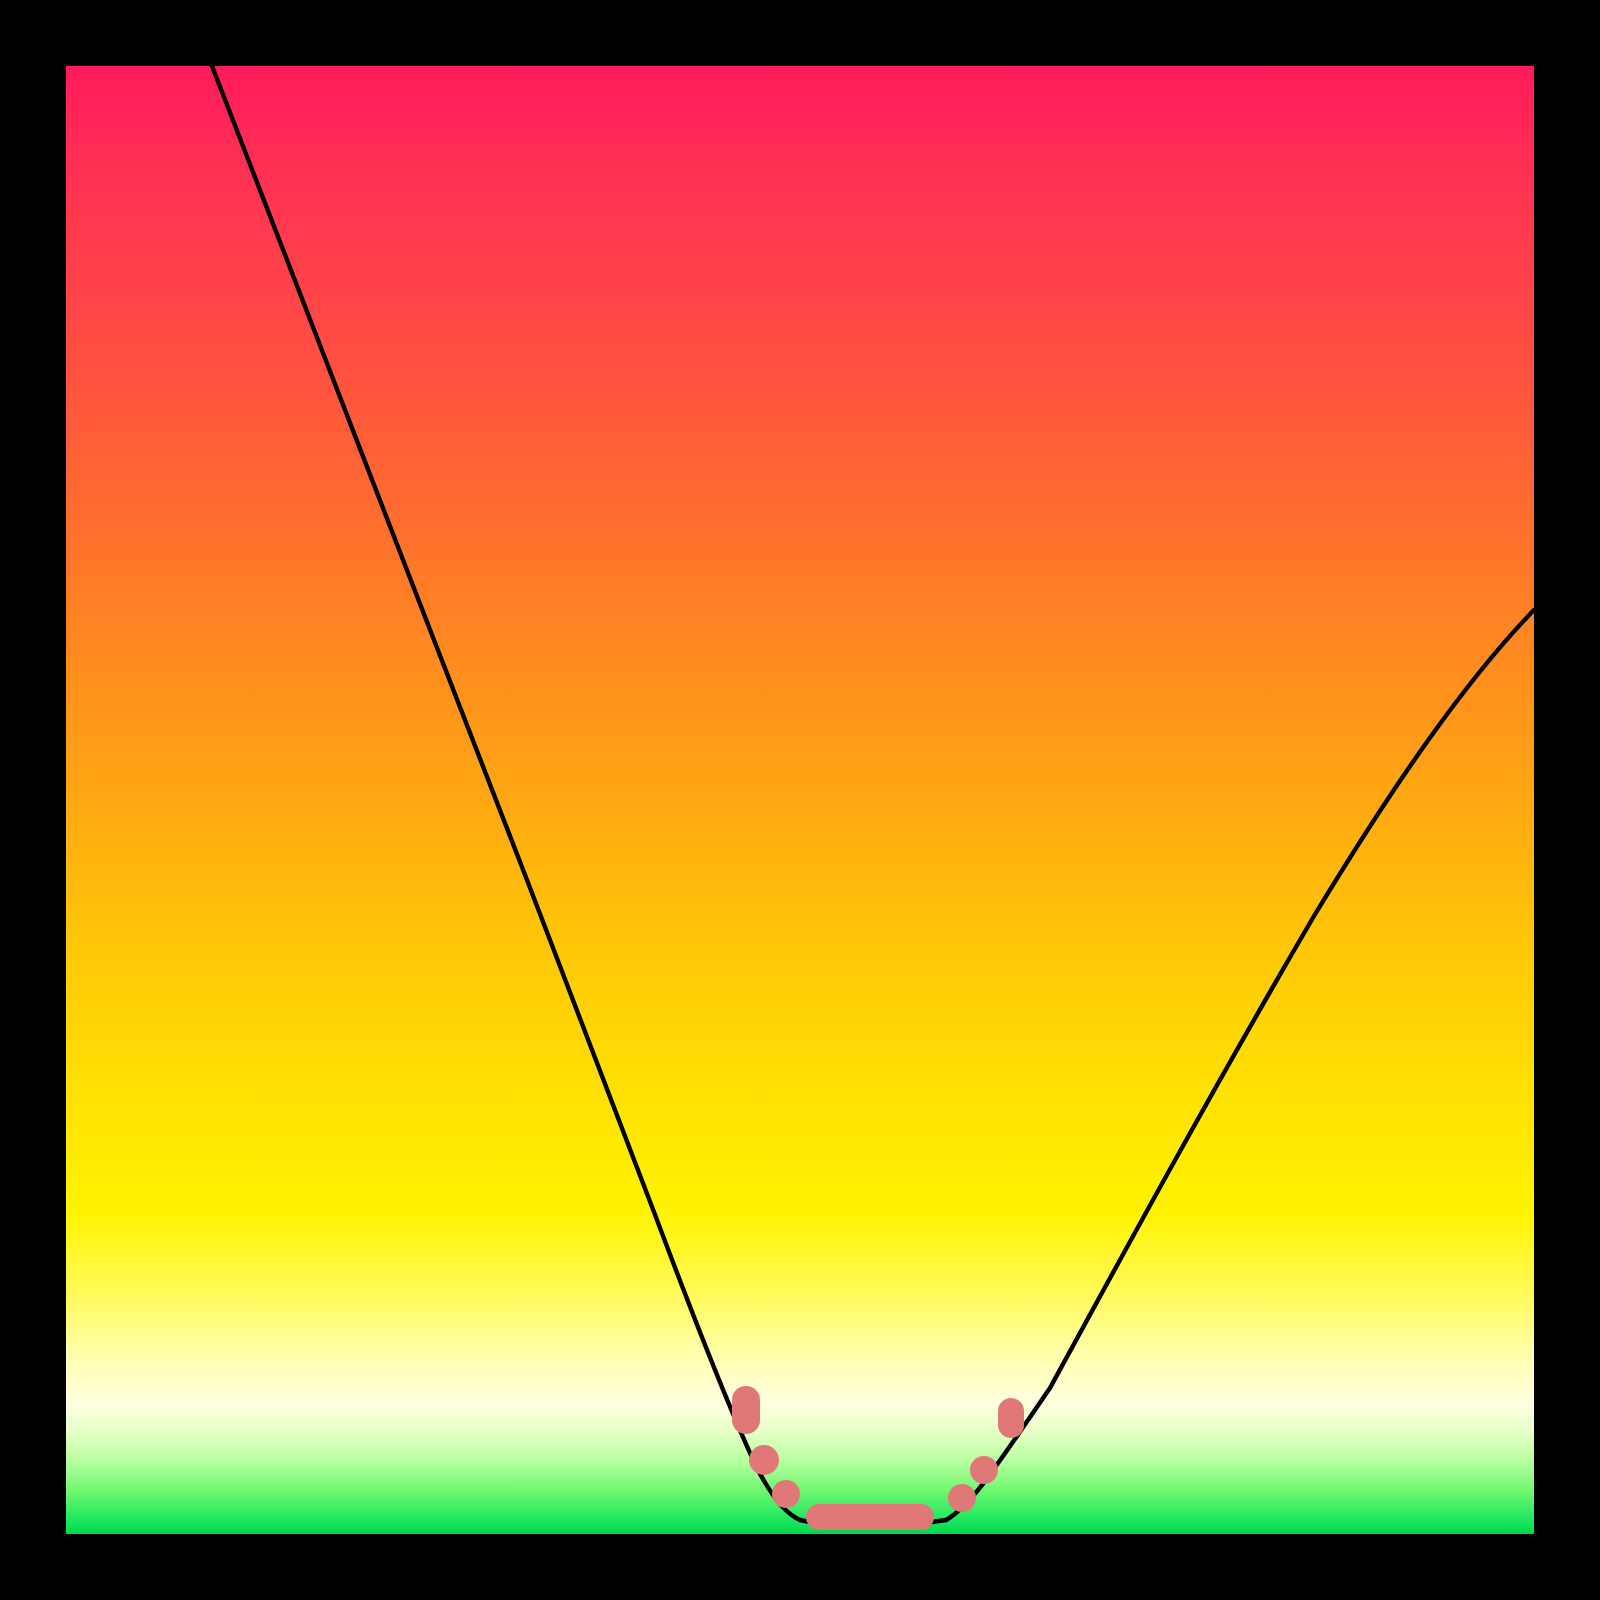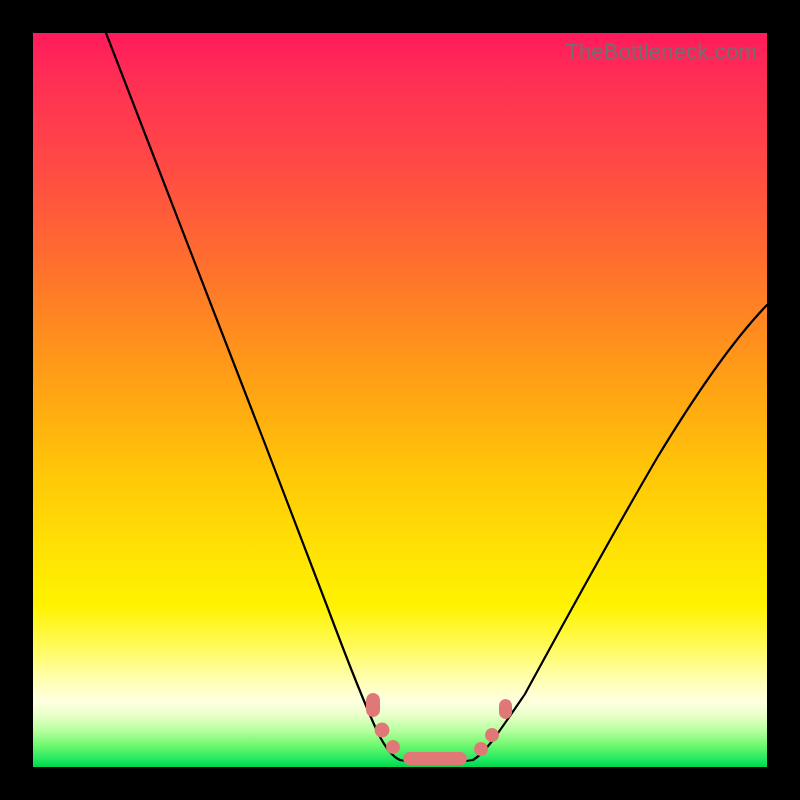--- a/index.html
+++ b/index.html
@@ -76,21 +76,20 @@
   .marker-pill {
     fill: #e07878;
     stroke: none;
   }
 </style>
 </head>
 <body>
 
 <div class="frame">
   <div class="plot-area">
-    <div class="watermark">TheBottleneck.com</div>
 
     <svg class="curve-layer" viewBox="0 0 734 734">
 
       <path class="curve" d="M 73 0
                C 110 96, 147 191, 184 287
                C 221 382, 258 478, 294 573
                C 312 621, 330 668, 345 700
                C 353 716, 360 724, 367 727"></path>
 
       <path class="curve" d="M 367 727

